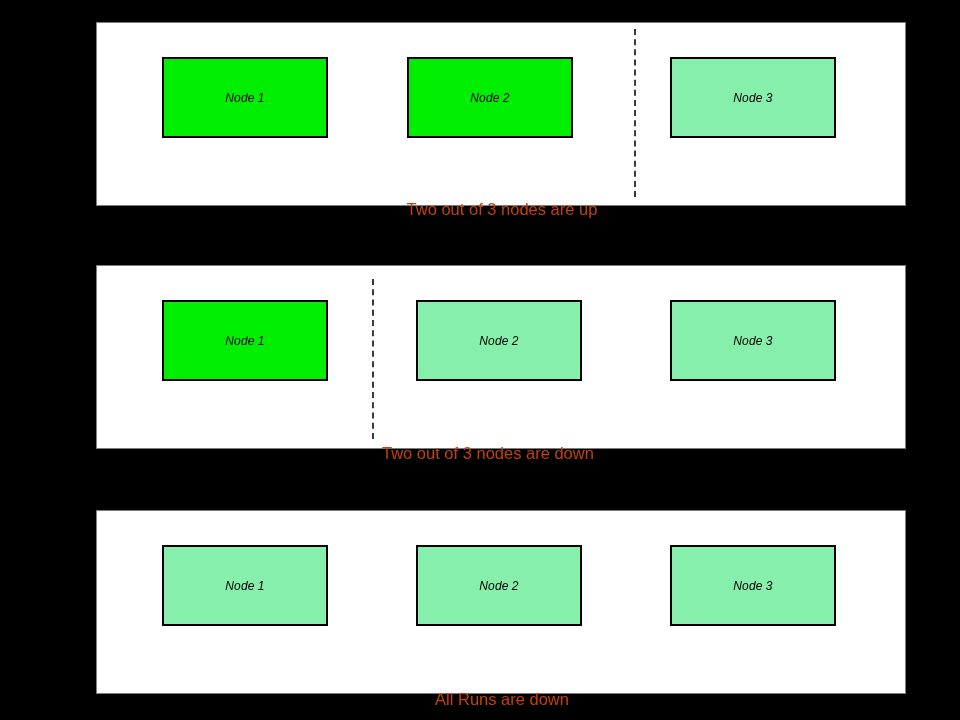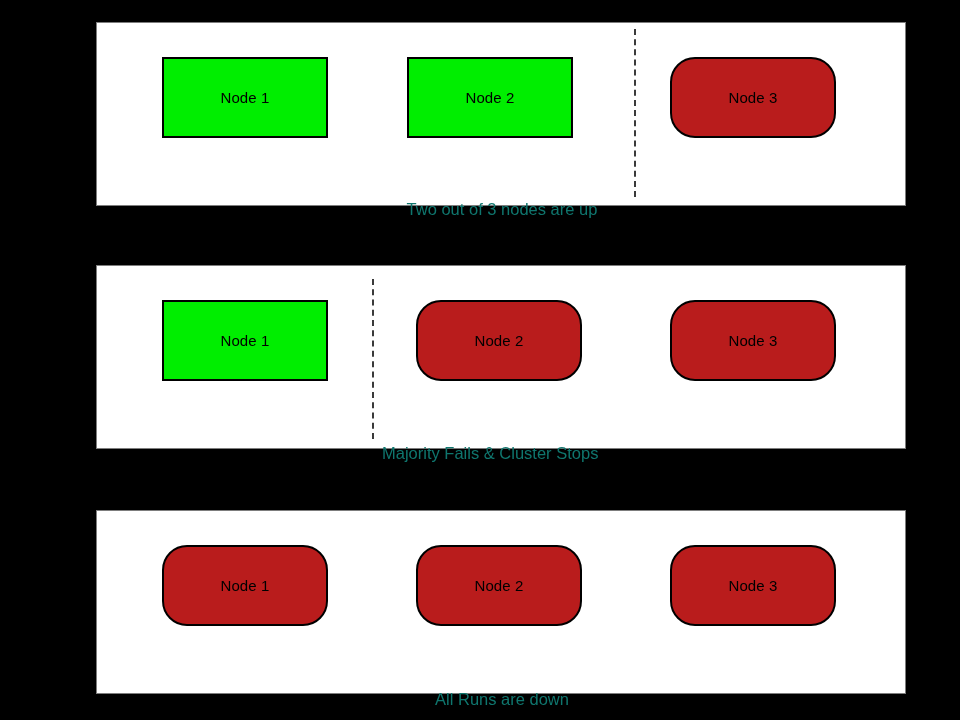--- a/index.html
+++ b/index.html
@@ -43,27 +43,28 @@
     width: 166px;
     height: 81px;
     box-sizing: border-box;
     border: 2px solid #000000;
     display: flex;
     align-items: center;
     justify-content: center;
   }
   .node-label {
     font-family: "Liberation Sans", sans-serif;
-    font-size: 15px;
+    font-size: 12px;
     color: #000000;
     line-height: 1;
     letter-spacing: 0.1px;
+    font-style: italic;
   }
   .node.up   { background: #00ee00; }
-  .node.down { background: #b91c1c; border-radius: 25px; }
+  .node.down { background: #86efac; }
 
   
   .col-a { left: 65px; }
   .col-b { left: 310px; }
   .col-b2 { left: 319px; }
   .col-c { left: 573px; }
   .row-top { top: 34px; }
 
   
   .divider {
@@ -75,21 +76,21 @@
   .divider-2 { left: 275px; top: 13px; height: 160px; }
 
   
   .caption {
     position: absolute;
     left: 0;
     width: 810px;
     text-align: center;
     font-family: "Liberation Sans", sans-serif;
     font-size: 16.5px;
-    color: #0f766e;
+    color: #c2410c;
     line-height: 23px;
     white-space: pre;
   }
   .caption-1 { top: 129px; }
   .caption-2 { top: 130px; text-align: left; padding-left: 285px; box-sizing: border-box; }
   .caption-3 { top: 131px; }
   .caption-line { display: block; }
 </style>
 </head>
 <body>
@@ -128,20 +129,21 @@
       <span class="node-label">Node 2</span>
     </div>
 
     <div class="node down col-c row-top">
       <span class="node-label">Node 3</span>
     </div>
 
     <div class="divider divider-2"></div>
 
     <div class="caption caption-2">
+      <span class="caption-line">Two out of 3 nodes are down</span>
       <span class="caption-line">Majority Fails &amp; Cluster Stops</span>
     </div>
   </div>
 
   <div class="panel panel-3">
 
     <div class="node down col-a row-top">
       <span class="node-label">Node 1</span>
     </div>
 

